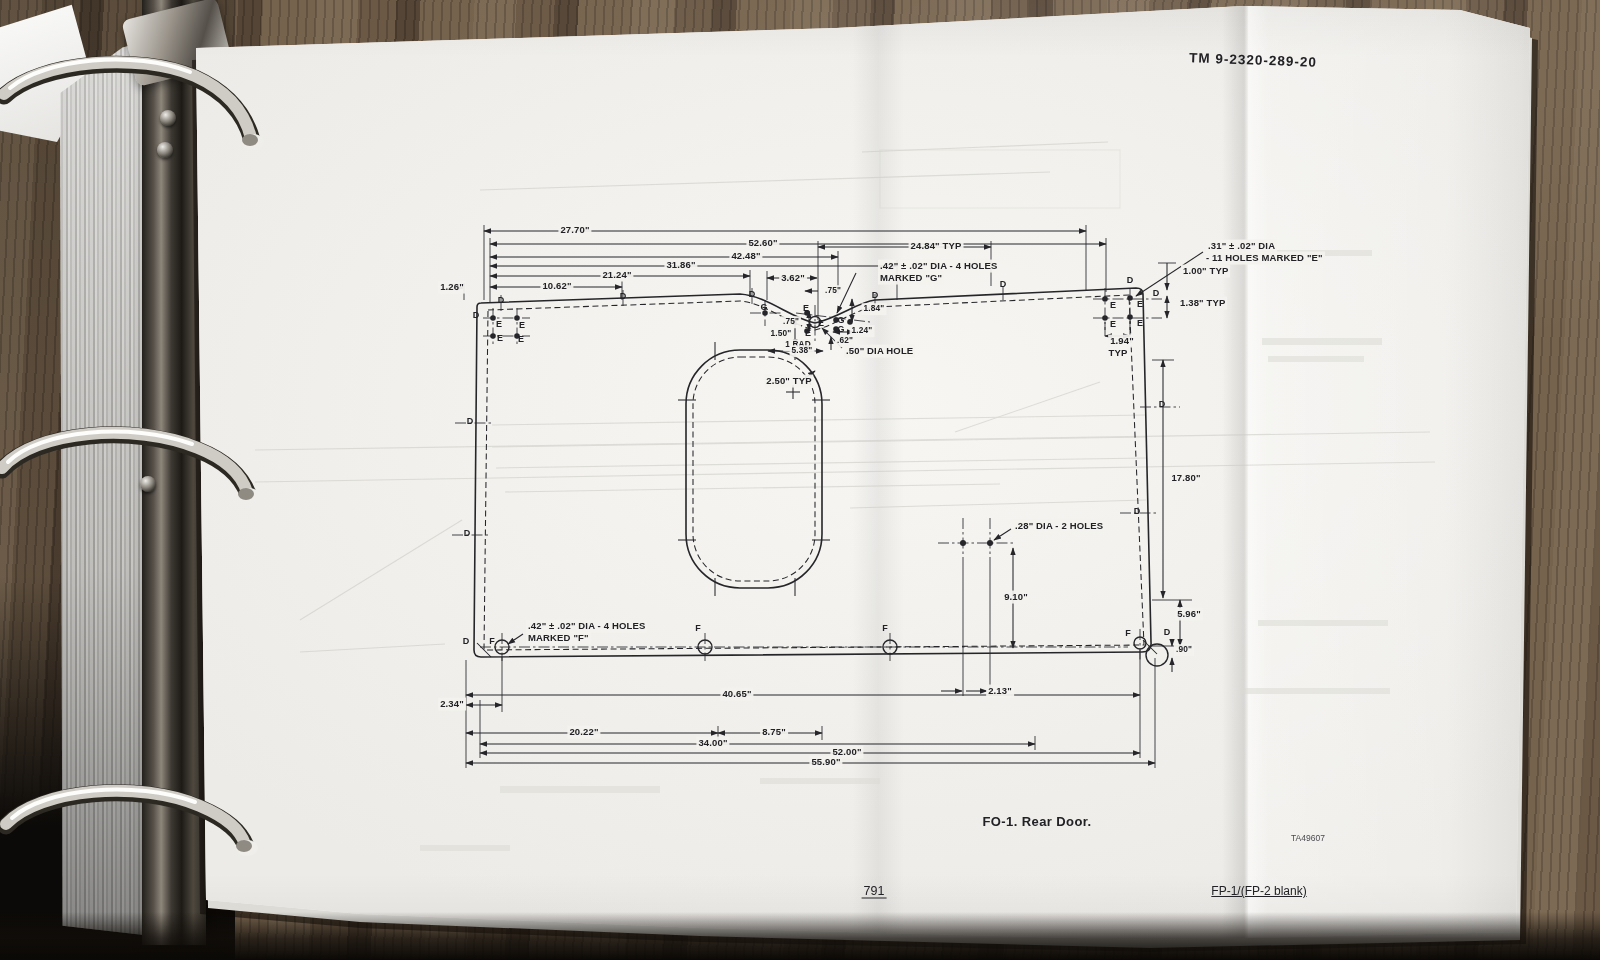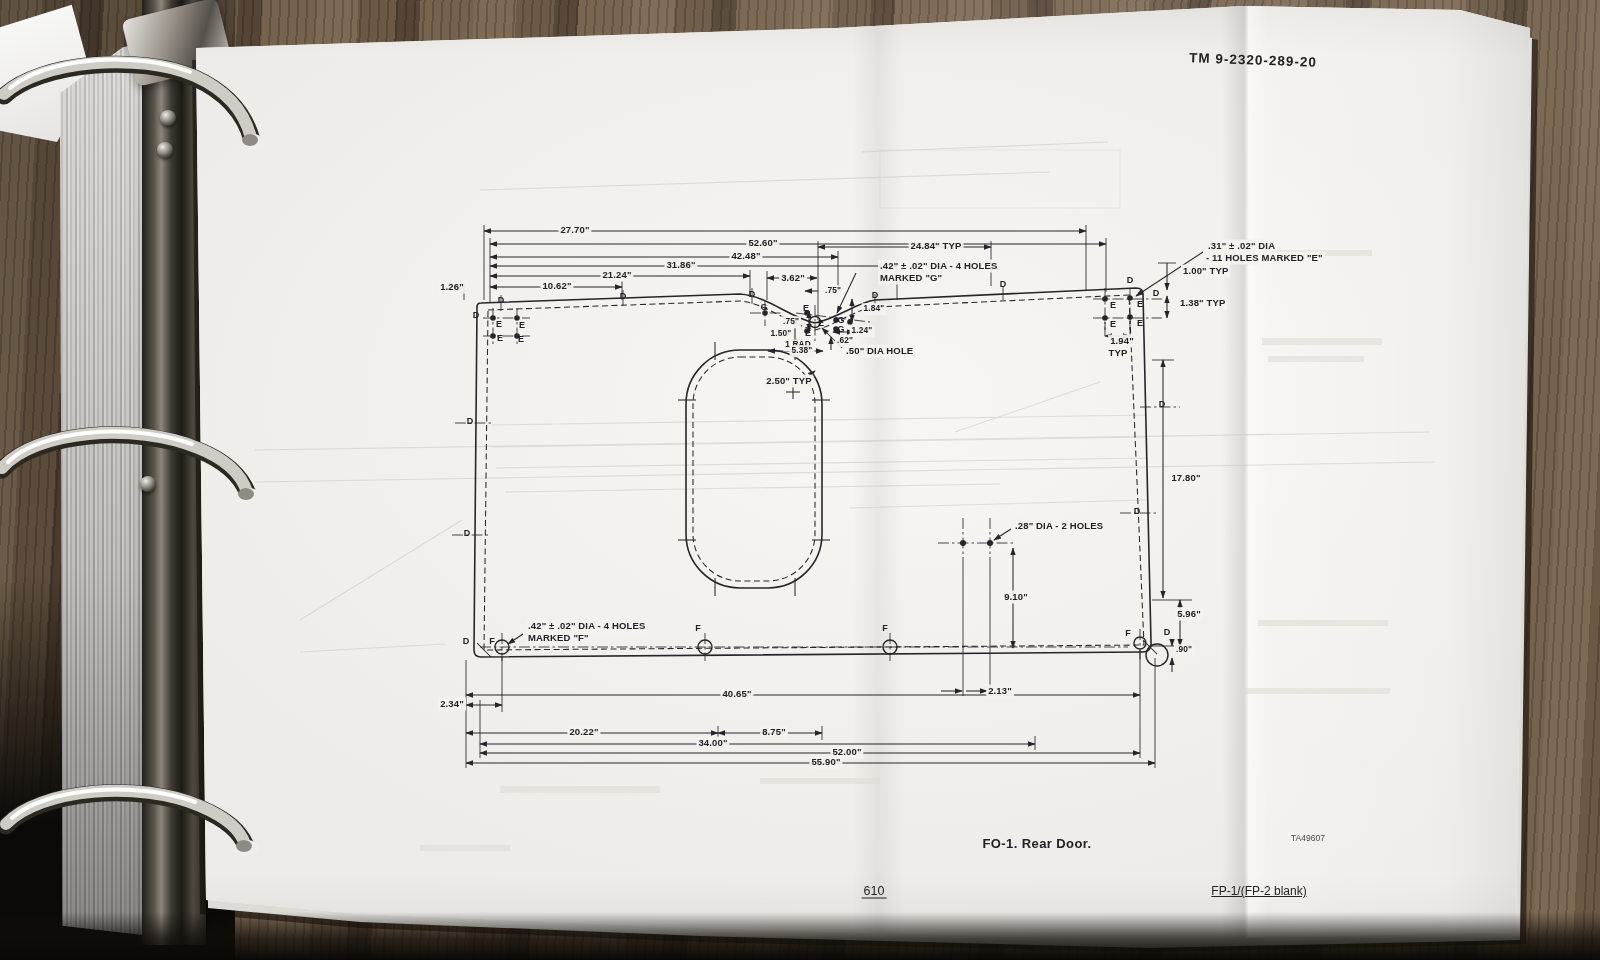--- a/index.html
+++ b/index.html
@@ -398,23 +398,23 @@
         <span class="dim-label lt" style="left: 764px; top: 307px;">G</span>
         <span class="dim-label lt" style="left: 841px; top: 320px;">G</span>
         <span class="dim-label lt" style="left: 841px; top: 329px;">G</span>
         <span class="dim-label lt" style="left: 492px; top: 641px;">F</span>
         <span class="dim-label lt" style="left: 698px; top: 628px;">F</span>
         <span class="dim-label lt" style="left: 885px; top: 628px;">F</span>
         <span class="dim-label lt" style="left: 1128px; top: 633px;">F</span>
       </div>
 
     <div class="print hdr" style="left:1253px;top:60px;">TM  9-2320-289-20</div>
-    <div class="print cap" style="left:1037px;top:843px;">FO-1. Rear Door.</div>
+    <div class="print cap" style="left:1037px;top:821px;">FO-1. Rear Door.</div>
     <div class="print ta" style="left:1308px;top:838px;">TA49607</div>
-    <div class="print pgnum" style="left:874px;top:891px;">610</div>
+    <div class="print pgnum" style="left:874px;top:891px;">791</div>
     <div class="print fpr" style="left:1259px;top:891px;text-decoration:underline;">FP-1/(FP-2 blank)</div>
   </div>
 
   <svg class="layer" width="1600" height="960" style="pointer-events:none">
     <g>
       <path d="M 4 96 C 40 62, 140 54, 195 78 C 228 93, 245 115, 252 140" fill="none" stroke="#2c2822" stroke-width="17" stroke-linecap="round"></path>
       <path d="M 4 94 C 40 60, 140 52, 195 76 C 228 91, 245 113, 251 138" fill="none" stroke="#cfccc6" stroke-width="12" stroke-linecap="round"></path>
       <path d="M 10 88 C 45 58, 135 50, 190 72" fill="none" stroke="#fdfdfc" stroke-width="4" stroke-linecap="round"></path>
       <ellipse cx="253" cy="142" rx="11" ry="8" fill="#efeeea"></ellipse>
       <ellipse cx="250" cy="140" rx="8" ry="6" fill="#8f8a82"></ellipse>

